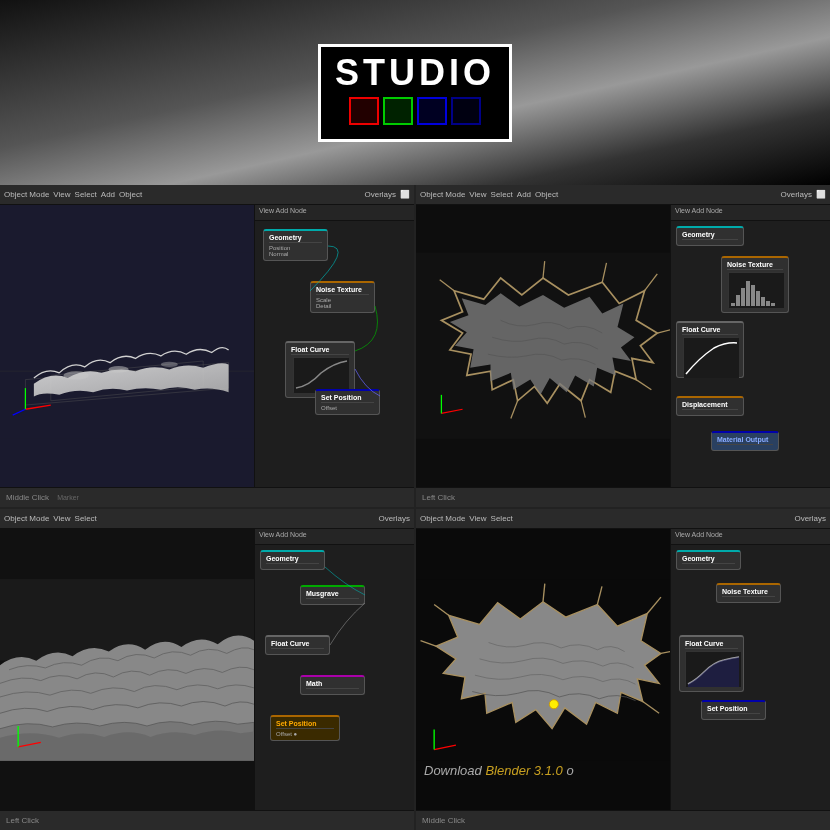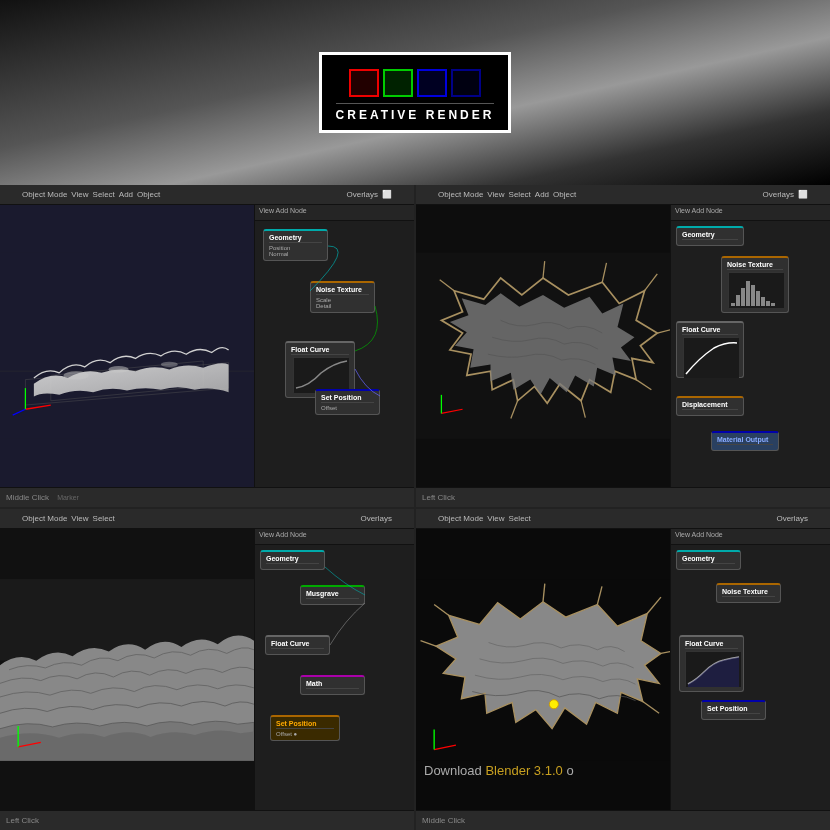--- a/index.html
+++ b/index.html
@@ -84,21 +84,21 @@
       position: relative;
       overflow: hidden;
     }
 
     
     .panel-toolbar {
       height: 20px;
       background: #2a2a2a;
       display: flex;
       align-items: center;
-      padding: 0 22px;
+      padding: 0 4px;
       gap: 4px;
       font-size: 8px;
       color: #ccc;
       border-bottom: 1px solid #111;
     }
 
     .tb-item {
       font-size: 8px;
       color: #bbb;
       white-space: nowrap;
@@ -180,20 +180,21 @@
 
     
     .overlay-text {
       position: absolute;
       bottom: 28px;
       left: 0;
       right: 17px;
       padding: 4px 8px;
       font-size: 13px;
       color: #aaa;
+      font-style: italic;
     }
 
     .overlay-text .highlight {
       color: #c8a020;
     }
 
     .overlay-text2 {
       position: absolute;
       bottom: 8px;
       left: 0;
@@ -211,27 +212,27 @@
       background: #1a1a1a;
       margin: 2px auto;
       border: 1px solid #333;
     }
   </style>
 </head>
 <body>
 
 <div id="banner">
   <div class="logo-box">
+    <div class="logo-title">STUDIO</div>
     <div class="logo-squares">
       <div class="logo-square red"></div>
       <div class="logo-square green"></div>
       <div class="logo-square blue"></div>
       <div class="logo-square dark-blue"></div>
     </div>
-    <div class="logo-subtitle">CREATIVE RENDER</div>
   </div>
 </div>
 
 <div id="panels">
 
   <div class="panel">
     <div class="panel-toolbar">
       <span class="tb-item">Object Mode</span>
       <span class="tb-item">View</span>
       <span class="tb-item">Select</span>

